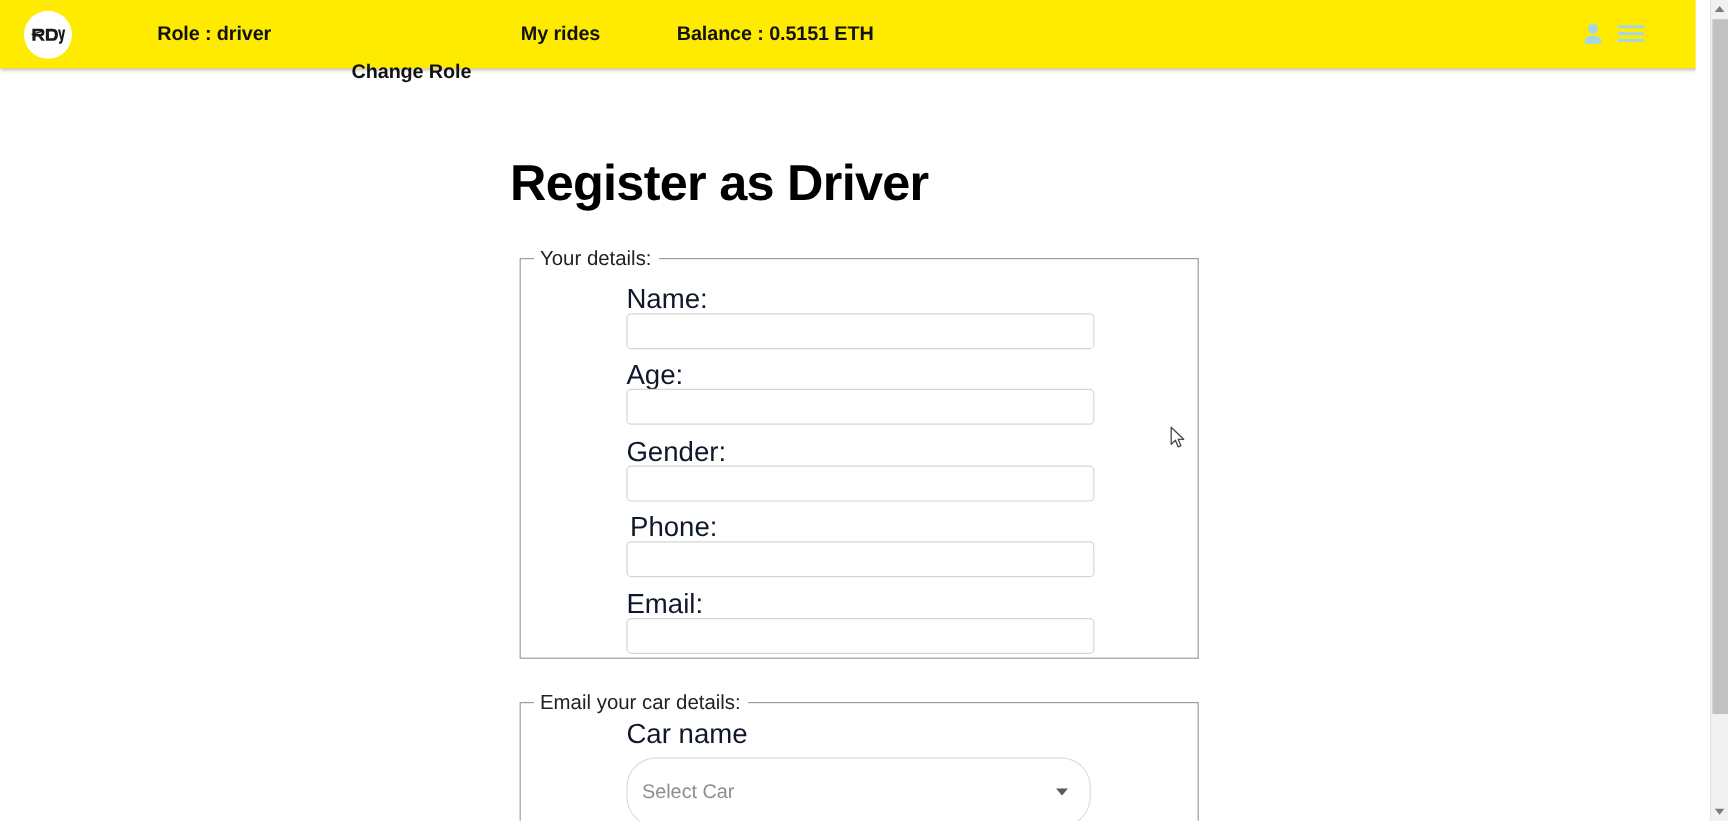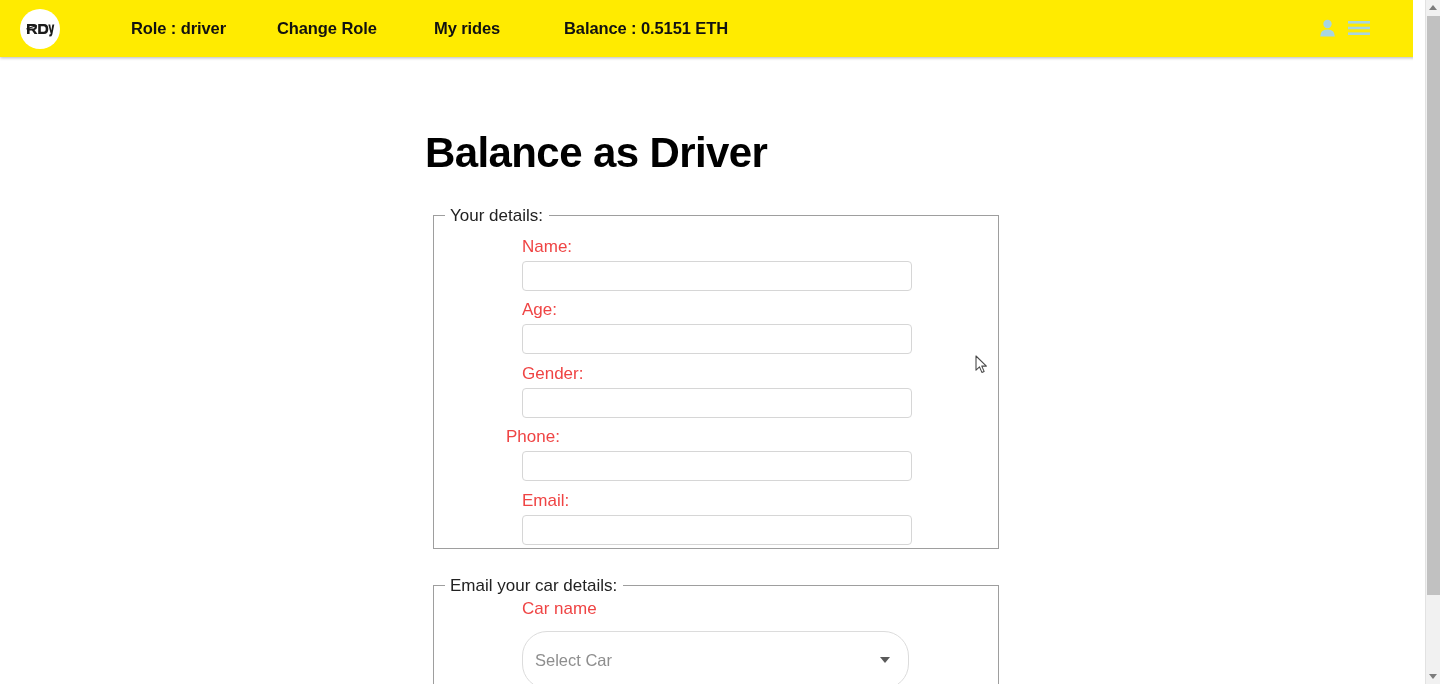--- a/index.html
+++ b/index.html
@@ -56,21 +56,21 @@
     font-size: 16.5px;
     font-weight: bold;
     letter-spacing: -0.1px;
     white-space: nowrap;
     text-decoration: none;
     cursor: pointer;
     line-height: 1;
   }
   .nav-item { position: absolute; top: 20px; }
   #nav-role      { left: 131px; }
-  #nav-change    { left: 277px; }
+  #nav-change    { left: 293px; margin-top: 32px; }
   #nav-myrides   { left: 434px; }
   #nav-balance   { left: 564px; }
 
   #nav-right {
     position: absolute;
     right: 55px;
     top: 19px;
     display: flex;
     align-items: center;
     gap: 12px;
@@ -114,22 +114,22 @@
   fieldset.details-box > legend {
     padding: 0 6px 0 5px;
     margin-left: -1px;
     font-size: 17px;
     color: #222222;
     line-height: 1;
     white-space: nowrap;
   }
   .field-label {
     display: block;
-    font-size: 17px;
-    color: #ef4444;
+    font-size: 23px;
+    color: #0f172a;
     line-height: 1;
     margin: 0 0 0 0;
     white-space: nowrap;
   }
   .field-input {
     display: block;
     width: 390px;
     height: 30px;
     padding: 4px 9px;
     margin: 0;
@@ -144,21 +144,21 @@
   .field-input::placeholder { color: #9a9a9a; }
 
   
   .abs { position: absolute; }
   #label-name     { left: 88px; top: 14px; }
   #input-name     { left: 88px; top: 37px; }
   #label-age      { left: 88px; top: 77px; }
   #input-age      { left: 88px; top: 100px; }
   #label-gender   { left: 88px; top: 141px; }
   #input-gender   { left: 88px; top: 164px; }
-  #label-phone    { left: 72px; top: 204px; }
+  #label-phone    { left: 91px; top: 204px; }
   #input-phone    { left: 88px; top: 227px; }
   #label-email    { left: 88px; top: 268px; }
   #input-email    { left: 88px; top: 291px; }
 
   #label-carname  { left: 88px; top: 6px; }
   #select-carname { left: 88px; top: 37px; border-radius: 25px; }
 
   
   .select-wrap {
     position: absolute;
@@ -285,21 +285,21 @@
           <rect x="0" y="1" width="22" height="2.6" fill="#a8d5e2"></rect>
           <rect x="0" y="6.7" width="22" height="2.6" fill="#a8d5e2"></rect>
           <rect x="0" y="12.4" width="22" height="2.6" fill="#a8d5e2"></rect>
         </svg>
       </span>
     </div>
   </nav>
 
   <main id="content">
 
-    <h1 id="page-title">Balance as Driver</h1>
+    <h1 id="page-title">Register as Driver</h1>
 
     <fieldset class="details-box" id="fieldset-your-details">
       <legend>Your details:</legend>
 
       <label class="field-label abs" id="label-name">Name:</label>
       <input class="field-input abs" id="input-name" type="text" placeholder="" style="">
 
       <label class="field-label abs" id="label-age">Age:</label>
       <input class="field-input abs" id="input-age" type="text" placeholder="" style="">
 

